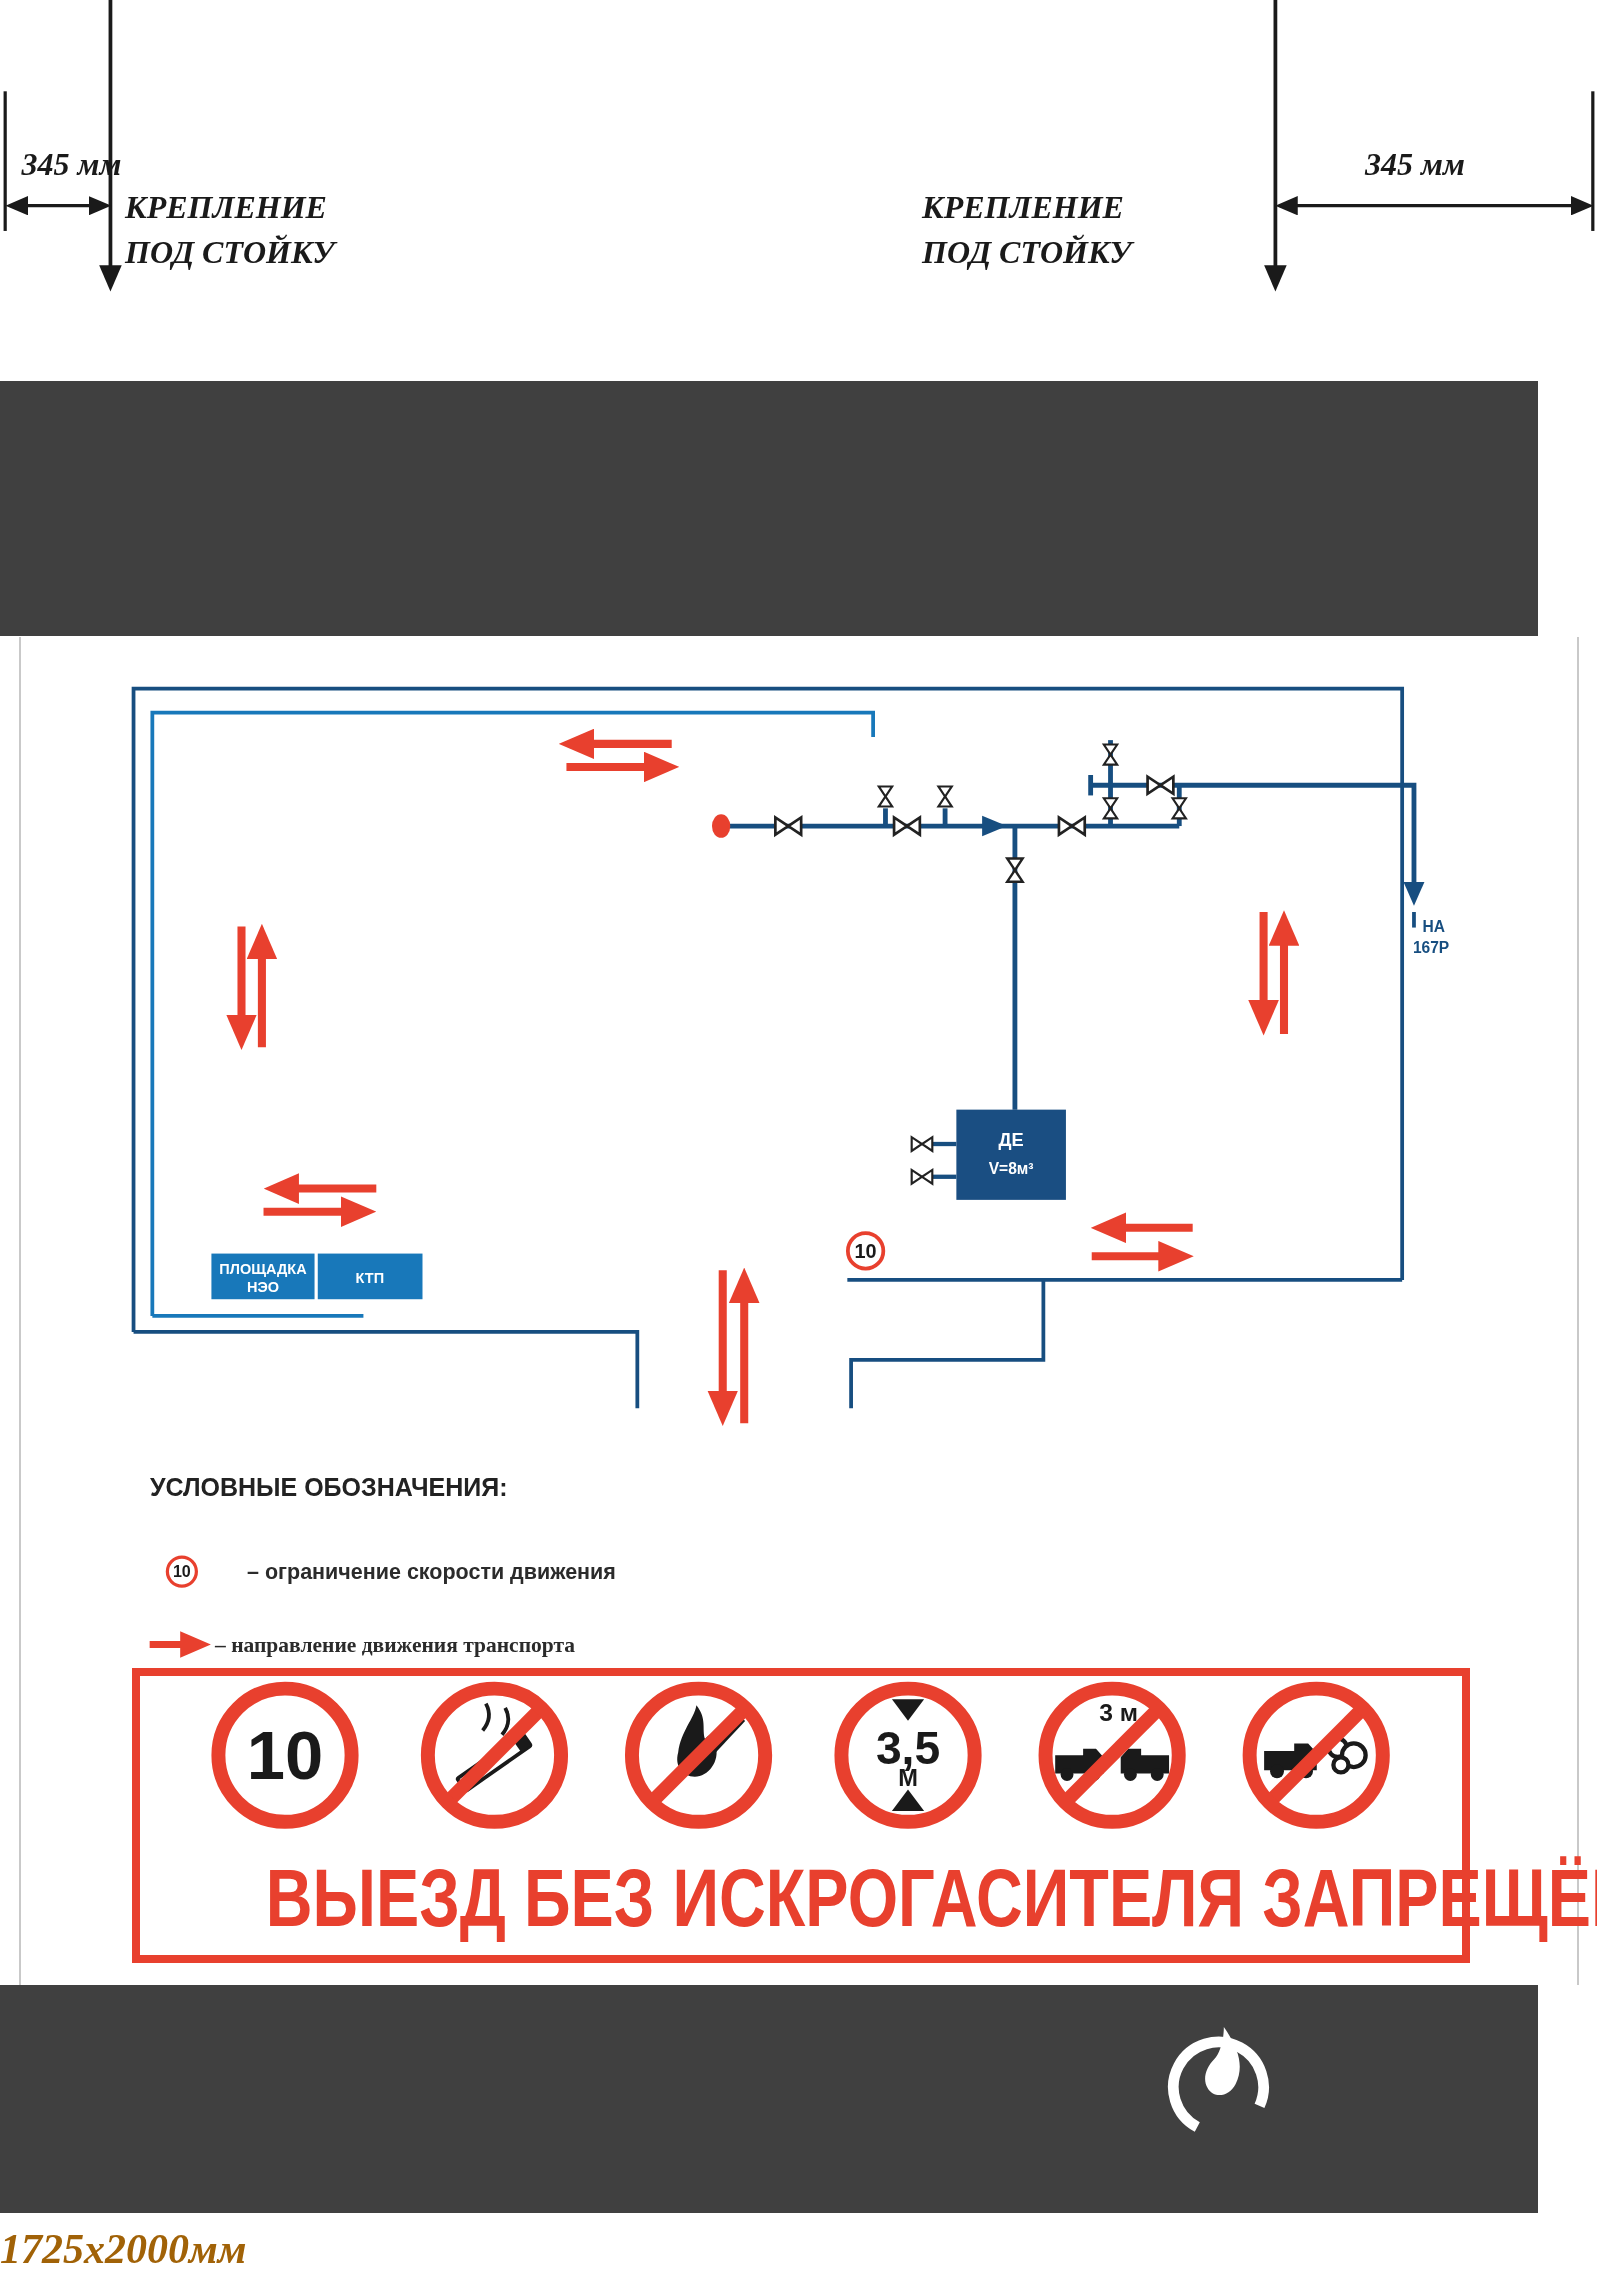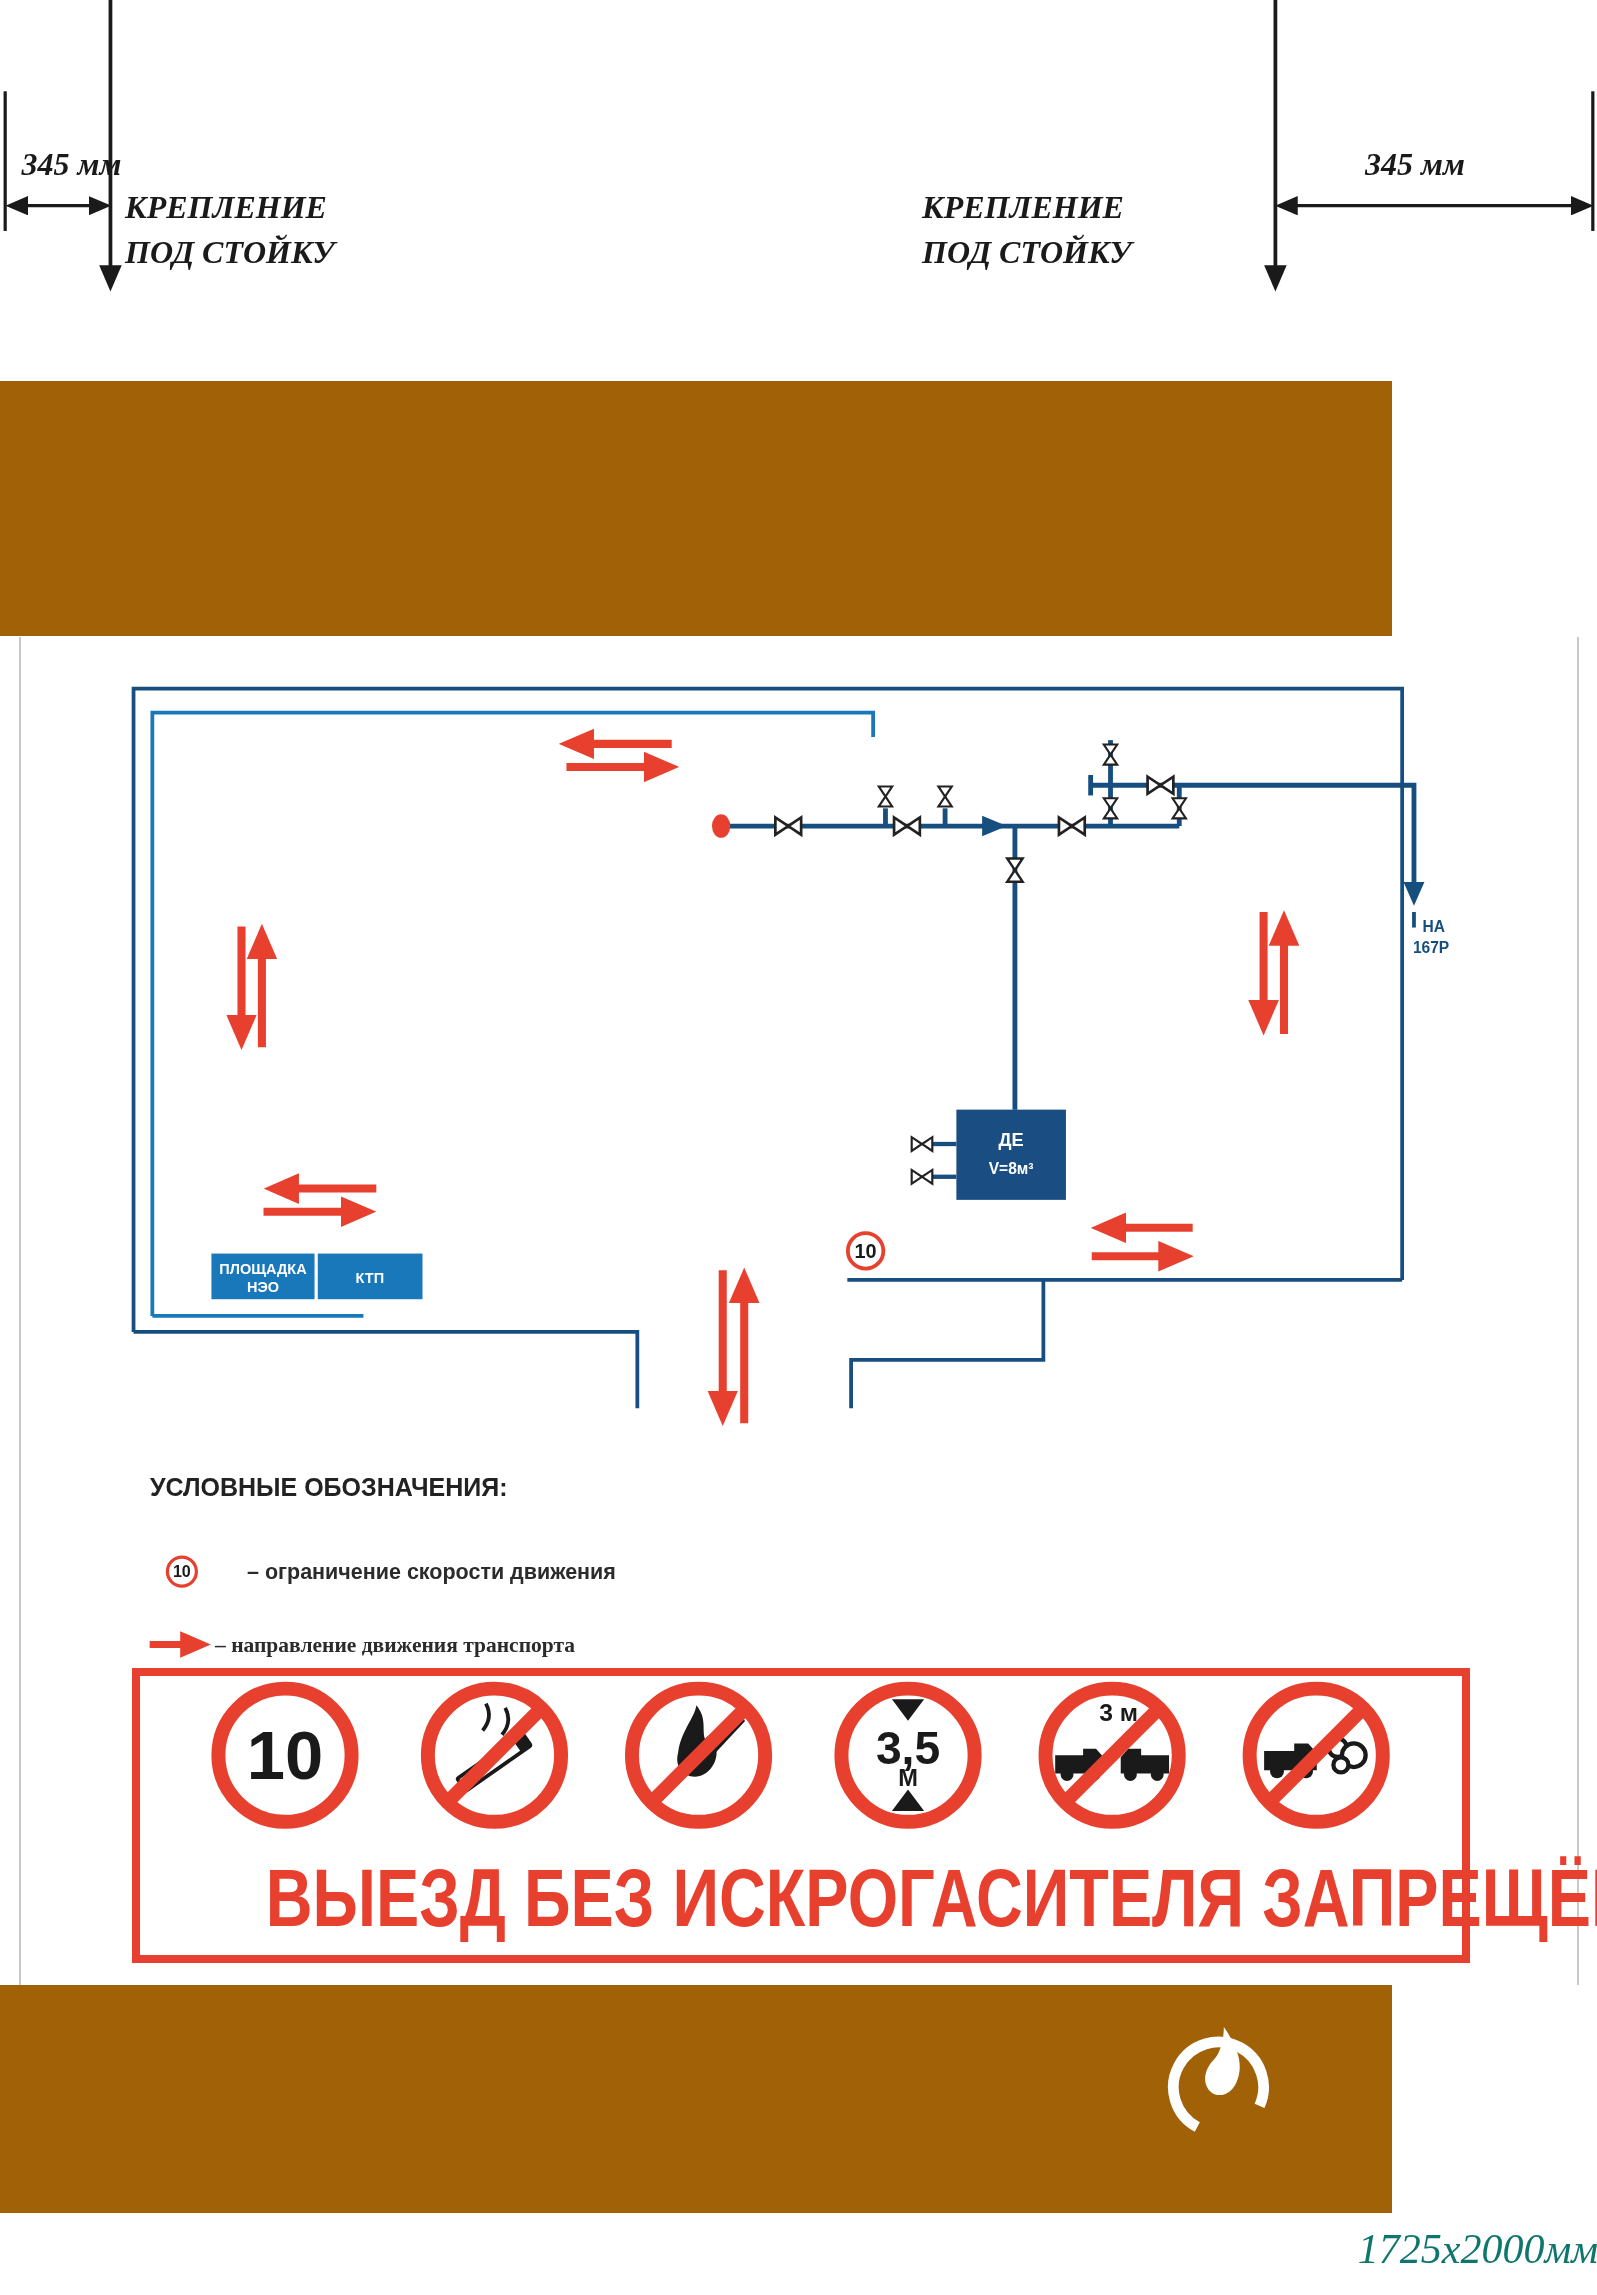--- a/index.html
+++ b/index.html
@@ -1,36 +1,36 @@
 <!DOCTYPE html>
 <html style="font-size:8.6px"><head>
 <meta charset="utf-8">
 <style>
   html,body{margin:0;padding:0;background:#ffffff;}
   body{width:1598px;height:2295px;position:relative;font-family:"Liberation Sans",sans-serif;overflow:hidden;}
   .abs{position:absolute;}
   
-  .band{position:absolute;left:0;width:1392px;background:#a16207;}
+  .band{position:absolute;left:0;width:1538px;background:#404040;}
   .hdr-line{position:absolute;right:56px;color:#ffffff;font-weight:bold;font-size:55px;letter-spacing:0px;
             white-space:nowrap;transform:scaleX(0.87);transform-origin:100% 50%;}
   
   .dimtxt{position:absolute;font-family:"Liberation Serif",serif;font-style:italic;font-weight:bold;
           color:#1a1a1a;font-size:32px;white-space:nowrap;}
   .mount{position:absolute;font-family:"Liberation Serif",serif;font-style:italic;font-weight:bold;
          color:#1a1a1a;font-size:32px;line-height:45px;white-space:nowrap;margin-top:44px;}
   
   .leg-title{position:absolute;left:150px;top:1473px;font-size:25px;font-weight:bold;color:#222222;white-space:nowrap;text-align:right;}
   .leg-item{position:absolute;left:215px;font-size:21.5px;font-weight:bold;color:#2b2b2b;white-space:nowrap;}
   
   .redbox{position:absolute;left:132px;top:1668px;width:1338px;height:295px;box-sizing:border-box;
           border:8.6px solid #e8402e;background:#ffffff;}
   .warntxt{position:absolute;left:132px;top:1852px;width:1338px;text-align:center;color:#e8402e;
            font-size:81px;font-weight:bold;white-space:nowrap;transform:scaleX(0.8);transform-origin:50% 50%;}
-  .sizetxt{position:absolute;left:0;top:2225px;width:1598px;text-align:right;color:#0f766e;
-           font-family:"Liberation Serif",serif;font-style:italic;font-weight:normal;font-size:42px;}
+  .sizetxt{position:absolute;left:0;top:2225px;width:1598px;text-align:left;color:#a16207;
+           font-family:"Liberation Serif",serif;font-style:italic;font-weight:bold;font-size:42px;}
   .grayline{position:absolute;top:637px;height:1348px;width:1.6px;background:#c9c9c9;}
   svg text{font-family:"Liberation Sans",sans-serif;font-weight:bold;}
 </style>
 </head>
 <body>
 
 <div class="band" style="top:381px;height:255px;">
   <div class="hdr-line" style="top:442px;">СХЕМА ДВИЖЕНИЯ ТРАНСПОРТА ПО ТЕРРИТОРИИ</div>
   <div class="hdr-line" style="top:522px;">СКВАЖИНЫ 202-Р</div>
 </div>

